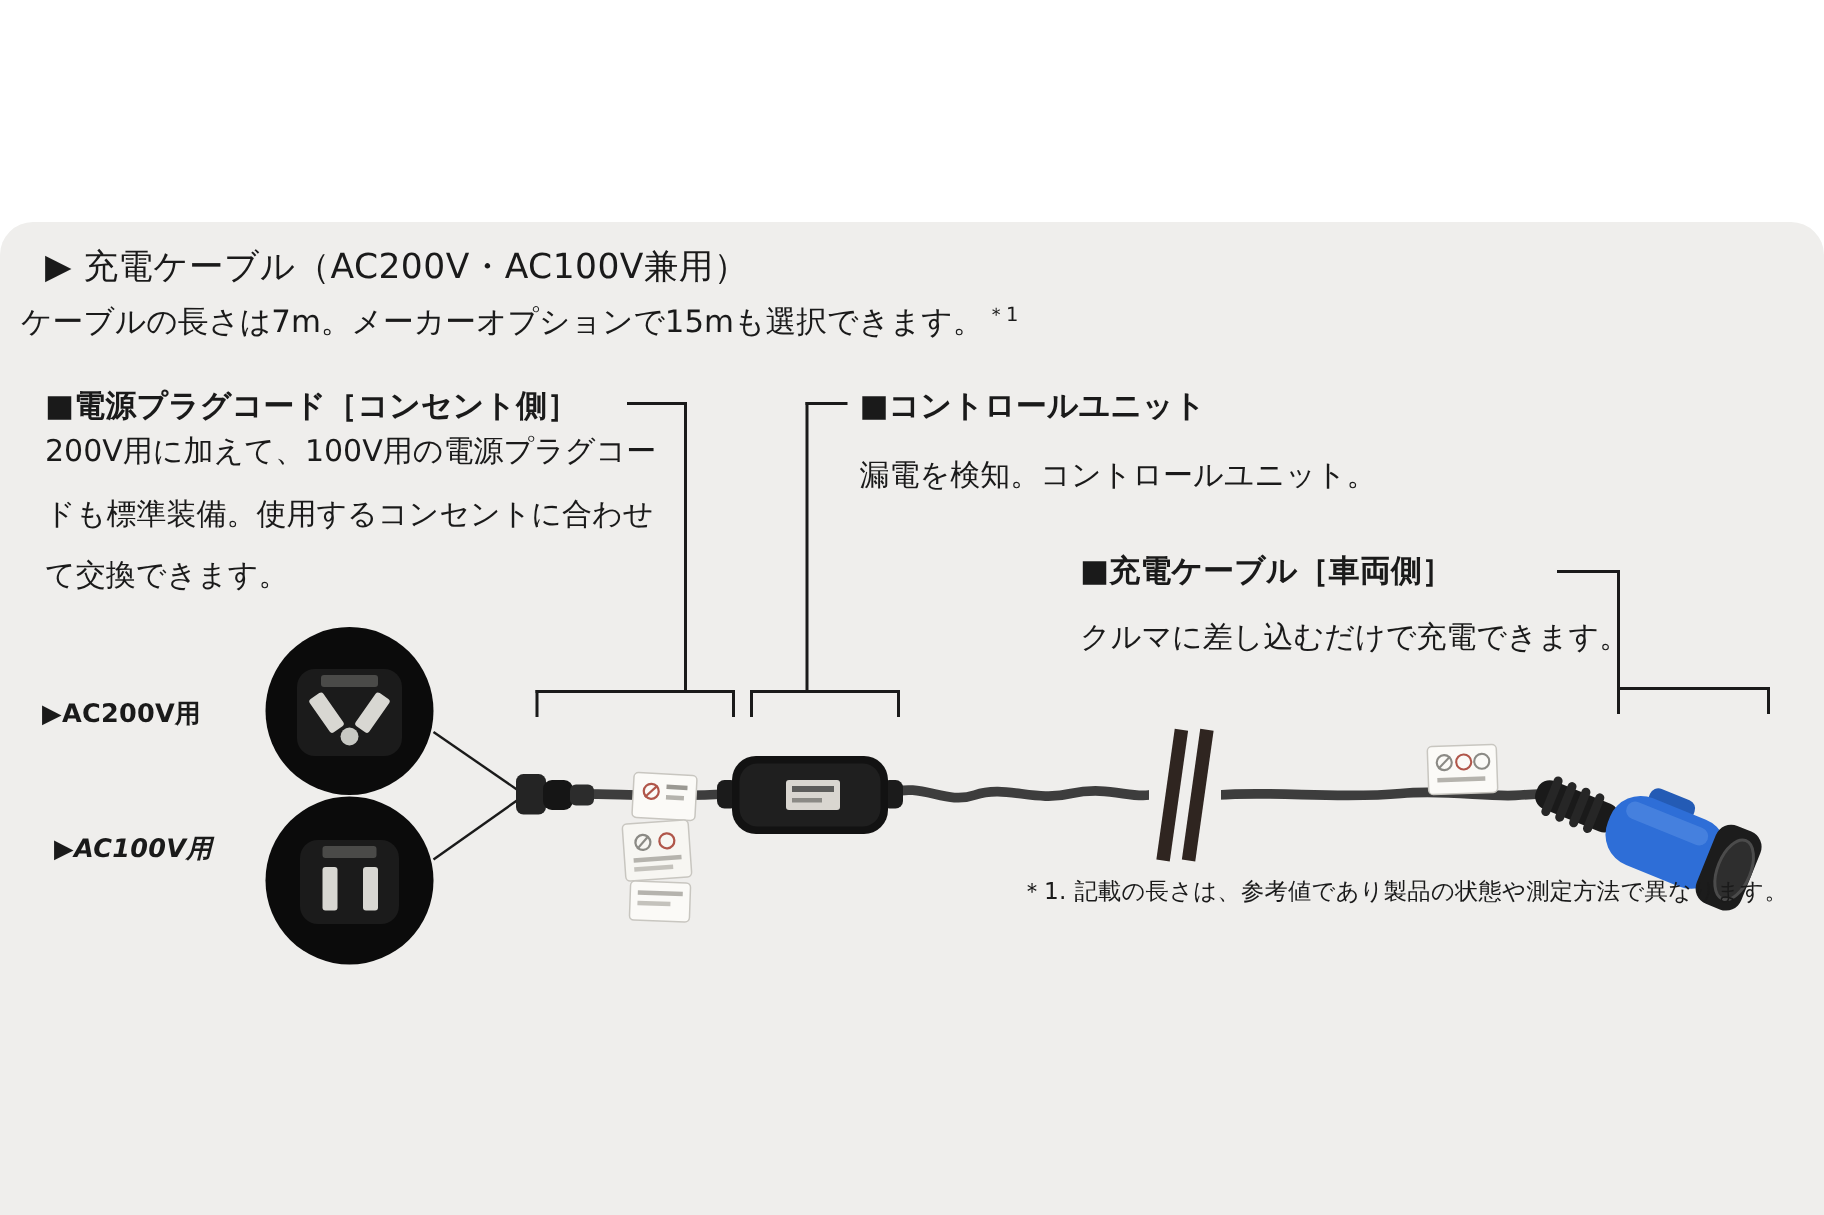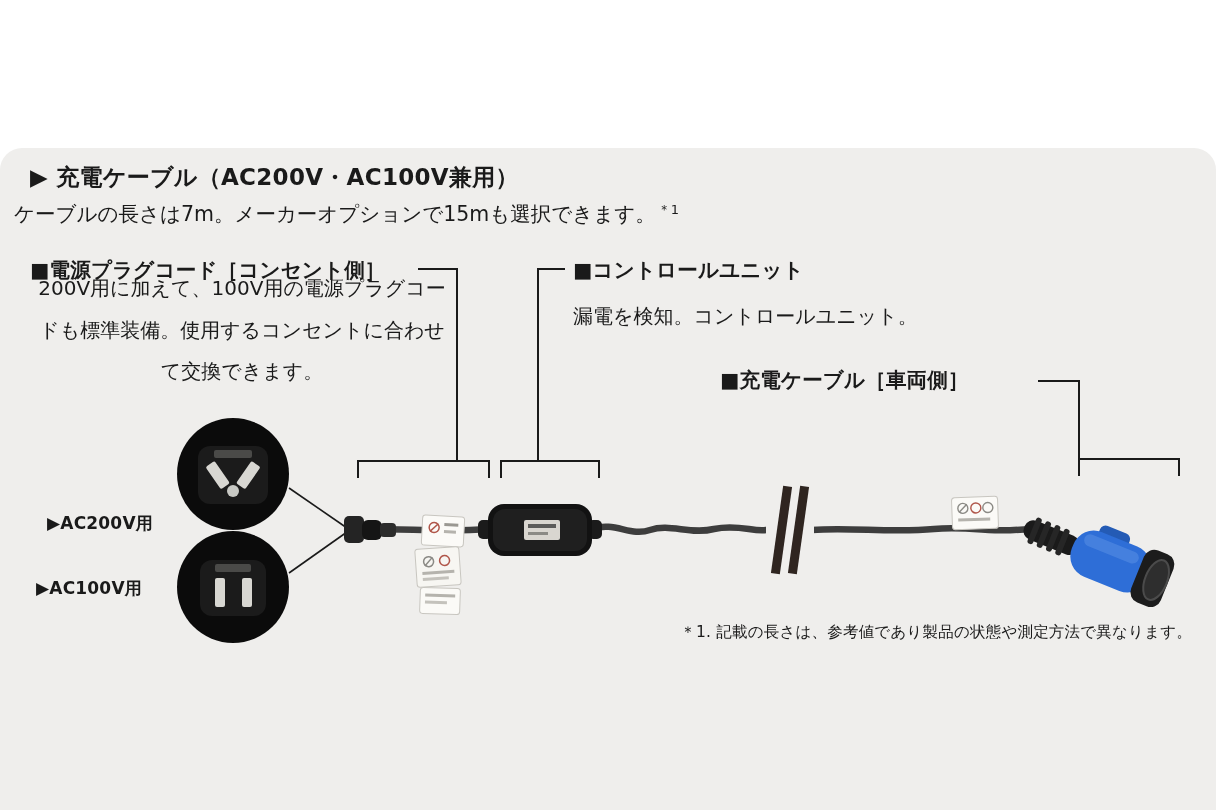--- a/index.html
+++ b/index.html
@@ -2,35 +2,35 @@
 <html><head>
 <meta charset="utf-8">
 <style>
   * { margin:0; padding:0; box-sizing:border-box; }
   html,body { background:#ffffff; }
   body { font-family:"DejaVu Sans","Liberation Sans",sans-serif; color:#1a1a1a; }
   .stage { position:relative; width:1216px; height:810px; background:#ffffff; overflow:hidden; }
   .panel { position:absolute; left:0; top:148px; width:1216px; height:662px;
            background:#efeeec; border-radius:22px 22px 0 0; }
   .abs { position:absolute; }
-  .title { left:30px; top:162px; font-size:23px; font-weight:bold; letter-spacing:.3px; }
+  .title { left:30px; top:162px; font-size:23px; font-weight:normal; letter-spacing:.3px; }
   .subtitle { left:14px; top:200px; font-size:20.5px; }
   sup.fn { font-size:13px; vertical-align:7px; margin-left:2px; }
   .heading { font-size:20.5px; font-weight:bold; letter-spacing:.2px; }
   .body-text { font-size:20px; line-height:2.08; }
   .h-plug { left:30px; top:256px; }
-  .b-plug { left:30px; top:268px; width:424px;text-align:center; }
+  .b-plug { left:30px; top:280px; width:424px; }
   .h-ctrl { left:573px; top:256px; }
   .b-ctrl { left:573px; top:296px; }
   .h-conn { left:720px; top:366px; }
   .b-conn { left:720px; top:404px; }
   .plug-label { font-size:17px; font-weight:bold; letter-spacing:.2px; }
-  .lab200 { left:47px; top:464px;margin-top:48px; }
-  .lab100 { left:36px; top:577px; }
-  .footnote { right:24px; top:622px; font-size:15.5px; letter-spacing:.2px;margin-left:40px; }
+  .lab200 { left:28px; top:464px; }
+  .lab100 { left:36px; top:554px;font-style:italic; }
+  .footnote { right:24px; top:584px; font-size:15.5px; letter-spacing:.2px;margin-left:40px; }
   .line { position:absolute; background:#1a1a1a; }
   svg.diagram { position:absolute; left:0; top:0; width:1216px; height:810px; pointer-events:none; }
 </style>
 </head>
 <body>
 
 <div class="stage">
 
   <div class="panel"></div>
 
@@ -155,19 +155,20 @@
     <span>ケーブルの長さは7m。メーカーオプションで15mも選択できます。</span><sup class="fn">＊1</sup>
   </div>
 
   <div class="abs heading h-plug">■電源プラグコード［コンセント側］</div>
   <div class="abs body-text b-plug">200V用に加えて、100V用の電源プラグコードも標準装備。使用するコンセントに合わせて交換できます。</div>
 
   <div class="abs heading h-ctrl">■コントロールユニット</div>
   <div class="abs body-text b-ctrl">漏電を検知。コントロールユニット。</div>
 
   <div class="abs heading h-conn">■充電ケーブル［車両側］</div>
+  <div class="abs body-text b-conn">クルマに差し込むだけで充電できます。</div>
 
   <div class="abs plug-label lab200">▶AC200V用</div>
   <div class="abs plug-label lab100">▶AC100V用</div>
 
   <div class="abs footnote">＊1. 記載の長さは、参考値であり製品の状態や測定方法で異なります。</div>
 
 </div>
 
 </body></html>

